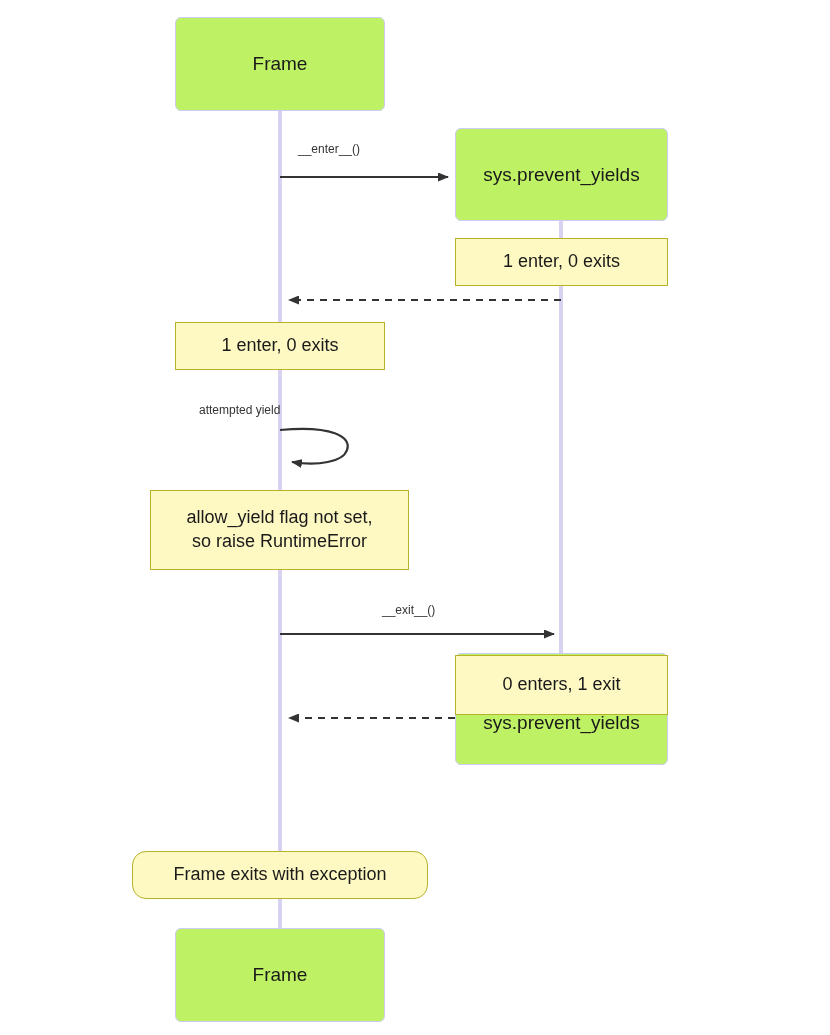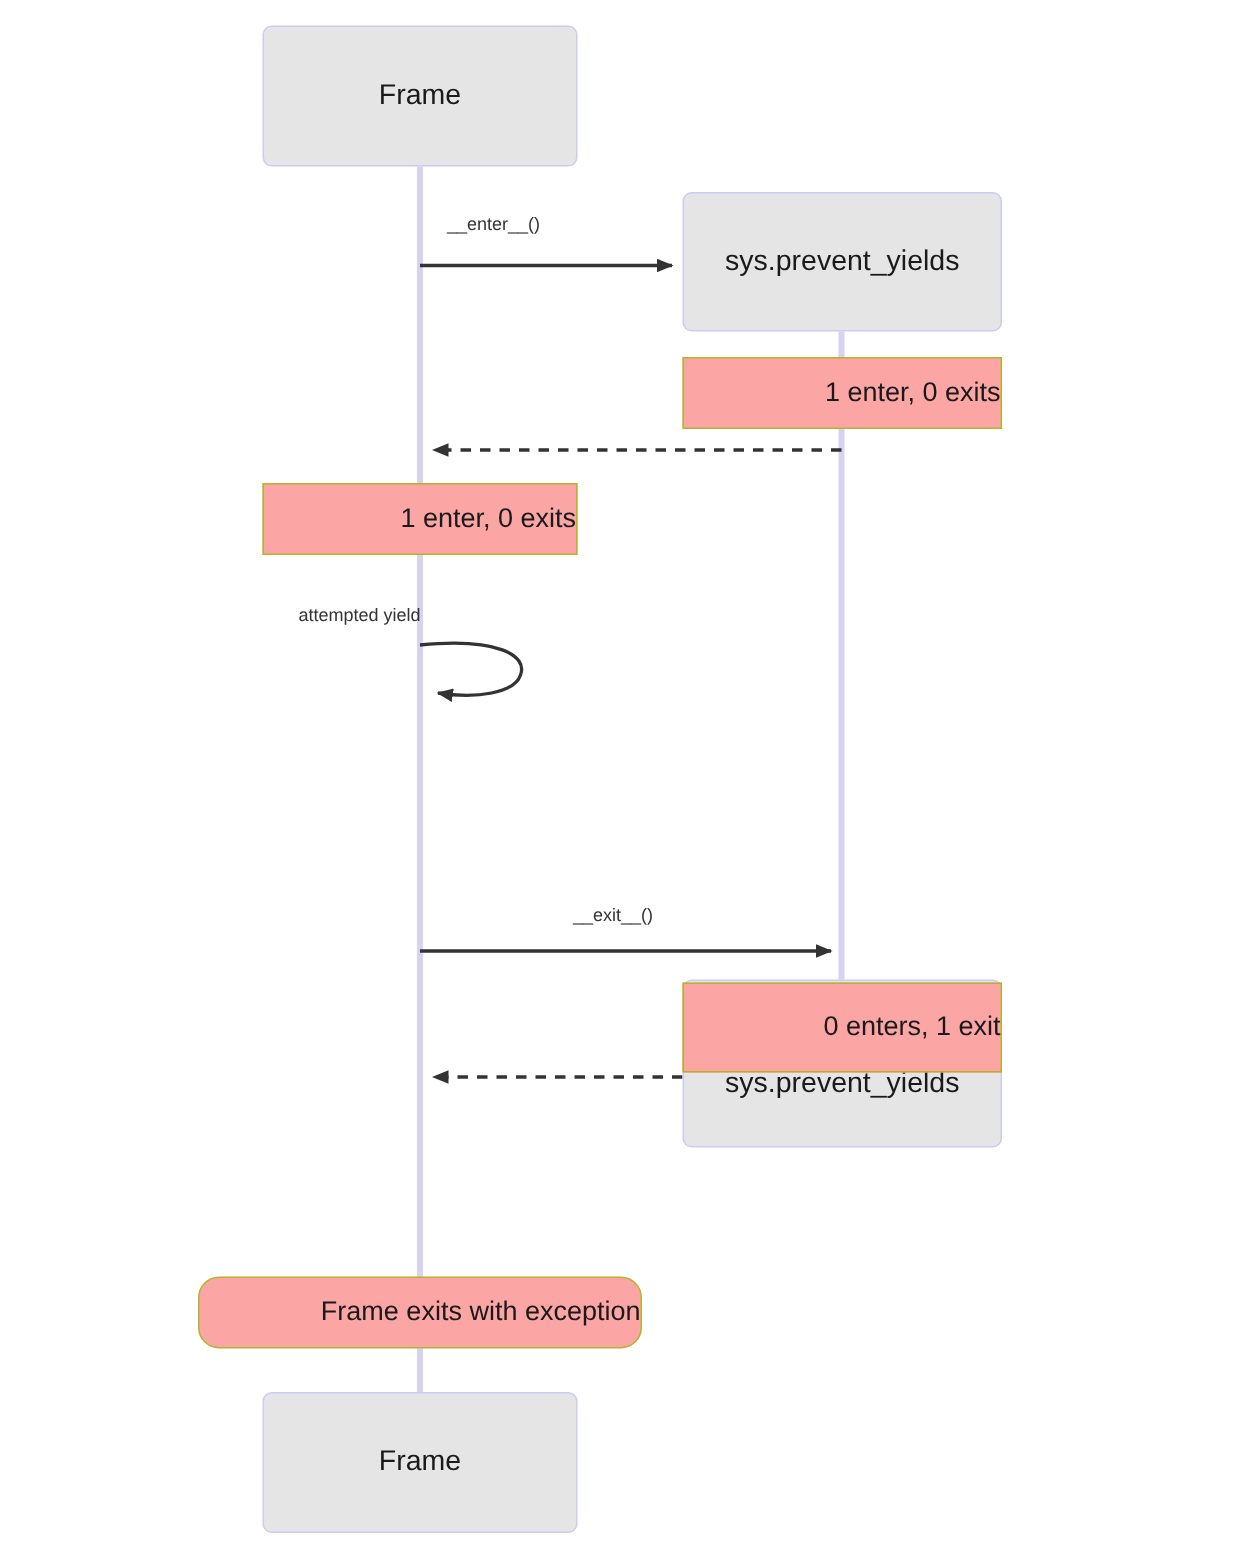--- a/index.html
+++ b/index.html
@@ -20,38 +20,38 @@
   #diagram-svg {
     position: absolute;
     left: 0;
     top: 0;
     width: 830px;
     height: 1035px;
   }
   .actor-box {
     position: absolute;
     box-sizing: border-box;
-    background: #e5e5e5;
+    background: #bef264;
     border: 1px solid #CBCBF5;
     border-radius: 6px;
     display: flex;
     align-items: center;
     justify-content: center;
     color: #1a1a1a;
     font-size: 19px;
     font-family: "Liberation Sans", sans-serif;
   }
   .note-box {
     position: absolute;
     box-sizing: border-box;
-    background: #fca5a5;
+    background: #fef9c3;
     border: 1px solid #B6B32B;
     display: flex;
     align-items: center;
-    justify-content: flex-end;
+    justify-content: center;
     text-align: center;
     color: #1a1a1a;
     font-size: 18px;
     line-height: 1.32;
     font-family: "Liberation Sans", sans-serif;
     white-space: pre-line;
   }
   .msg-label {
     position: absolute;
     color: #333333;
@@ -120,20 +120,24 @@
   </div>
 
   <div class="note-box" style="left:455px; top:238px; width:213px; height:48px;">
     <span>1 enter, 0 exits</span>
   </div>
 
   <div class="note-box" style="left:175px; top:322px; width:210px; height:48px;">
     <span>1 enter, 0 exits</span>
   </div>
 
+  <div class="note-box" style="left:150px; top:490px; width:259px; height:80px;">
+    <span>allow_yield flag not set,
+so raise RuntimeError</span>
+  </div>
 
   <div class="note-box" style="left:455px; top:655px; width:213px; height:60px;">
     <span>0 enters, 1 exit</span>
   </div>
 
 
   <div class="note-box" style="left:132px; top:851px; width:296px; height:48px;border-radius:14px;">
     <span>Frame exits with exception</span>
   </div>
 

